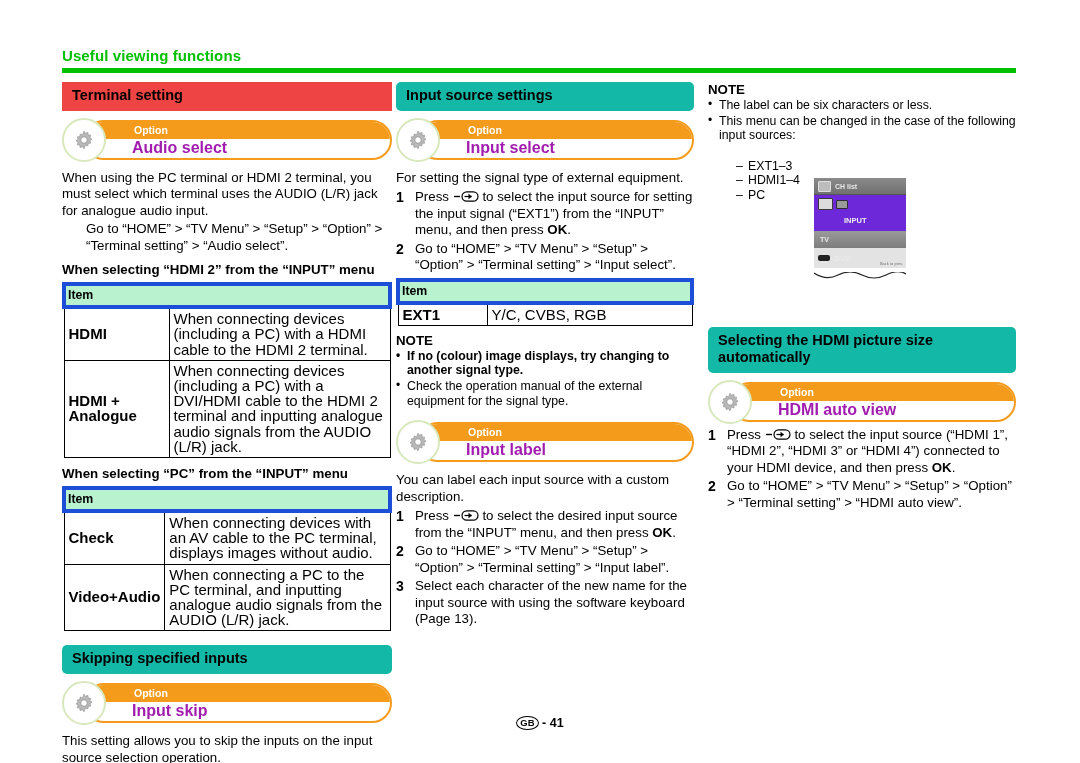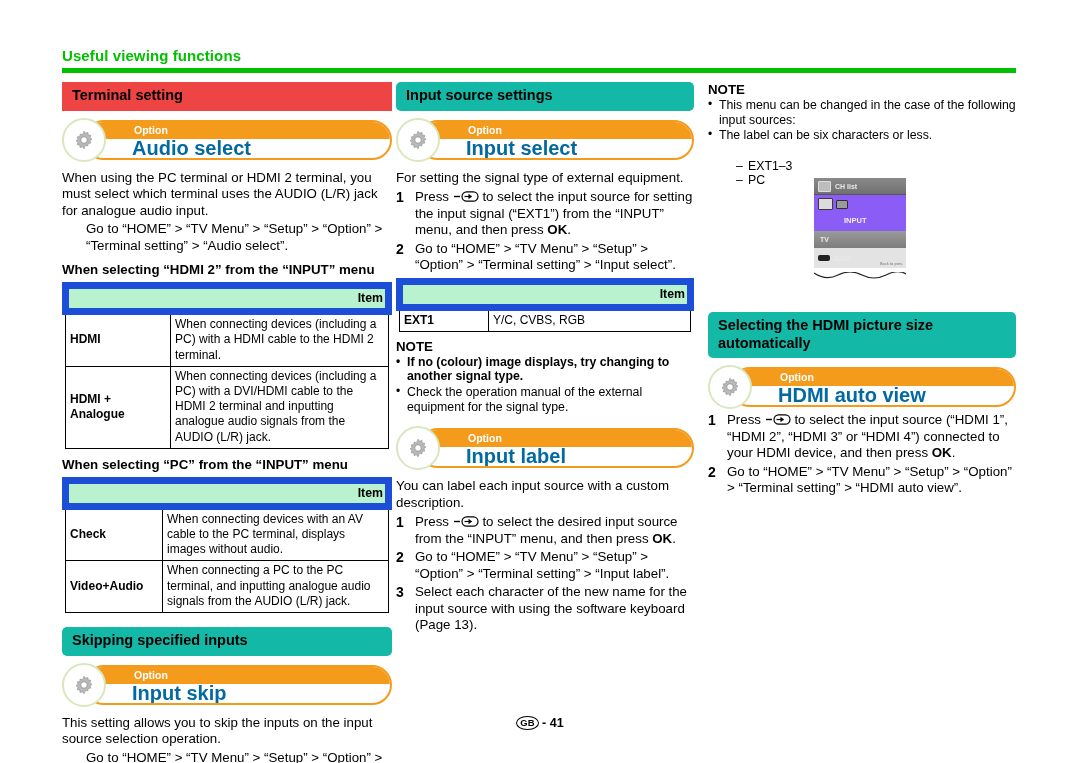--- a/index.html
+++ b/index.html
@@ -90,23 +90,23 @@
     top: 1px;
     font-size: 10.5px;
     font-weight: bold;
     color: #ffffff;
     line-height: 14px;
   }
   .optpill .opttitle {
     position: absolute;
     left: 46px;
     top: 15px;
-    font-size: 20px;
-    font-weight: bold;
-    color: #0369a1;
+    font-size: 16px;
+    font-weight: bold;
+    color: #a21caf;
     line-height: 22px;
     white-space: nowrap;
   }
   .gearbadge {
     position: absolute;
     left: 0;
     top: -2px;
     width: 44px;
     height: 44px;
     border-radius: 50%;
@@ -160,27 +160,27 @@
   table.itemtbl {
     border-collapse: collapse;
     width: 100%;
     margin-top: 4px;
     border: 1.5px solid #000;
   }
   table.itemtbl th {
     background: #b8f2cf;
     font-size: 12.3px;
     font-weight: bold;
-    text-align: right;
-    border: 7px solid #1d4ed8;
+    text-align: left;
+    border: 4px solid #1d4ed8;
     padding: 2px 2px 3px 2px;
   }
   table.itemtbl td {
     border: 1px solid #000;
-    font-size: 12px;
+    font-size: 15px;
     line-height: 15.2px;
     padding: 2px 4px 3px 4px;
     vertical-align: middle;
   }
   table.itemtbl td.k {
     font-weight: bold;
     width: 96px;
   }
   table.itemtbl td.k2 { font-weight: bold; width: 88px; }
 
@@ -270,21 +270,21 @@
     height: 17px;
     background: linear-gradient(#8a8a8a, #707070);
     border-bottom: 1px solid #555;
     display: flex;
     align-items: center;
     padding-left: 4px;
     gap: 4px;
   }
   .tm-input {
     height: 36px;
-    background: #8b5cf6;
+    background: #6d28d9;
     position: relative;
   }
   .tm-input .icons {
     position: absolute;
     left: 4px; top: 3px;
     display: flex;
     gap: 3px;
     align-items: center;
   }
   .tm-input .lbl {
@@ -536,25 +536,26 @@
         <div class="num">3</div>
         <div class="txt">Select each character of the new name for the input source with using the software keyboard (Page 13).</div>
       </div>
     </div>
   </div>
 
   <div class="col col3">
 
     <div class="note-h" style="margin-top:0">NOTE</div>
     <ul class="note">
+      <li>The label can be six characters or less.</li>
       <li>This menu can be changed in the case of the following input sources:</li>
-      <li>The label can be six characters or less.</li>
     </ul>
     <ul class="sub">
       <li>EXT1–3</li>
+      <li>HDMI1–4</li>
       <li>PC</li>
     </ul>
 
     <div style="height:108px"></div>
 
     <div class="banner orange">Selecting the HDMI picture size automatically</div>
 
     <div class="optwrap">
       <div class="optpill">
         <div class="toprow"></div>

